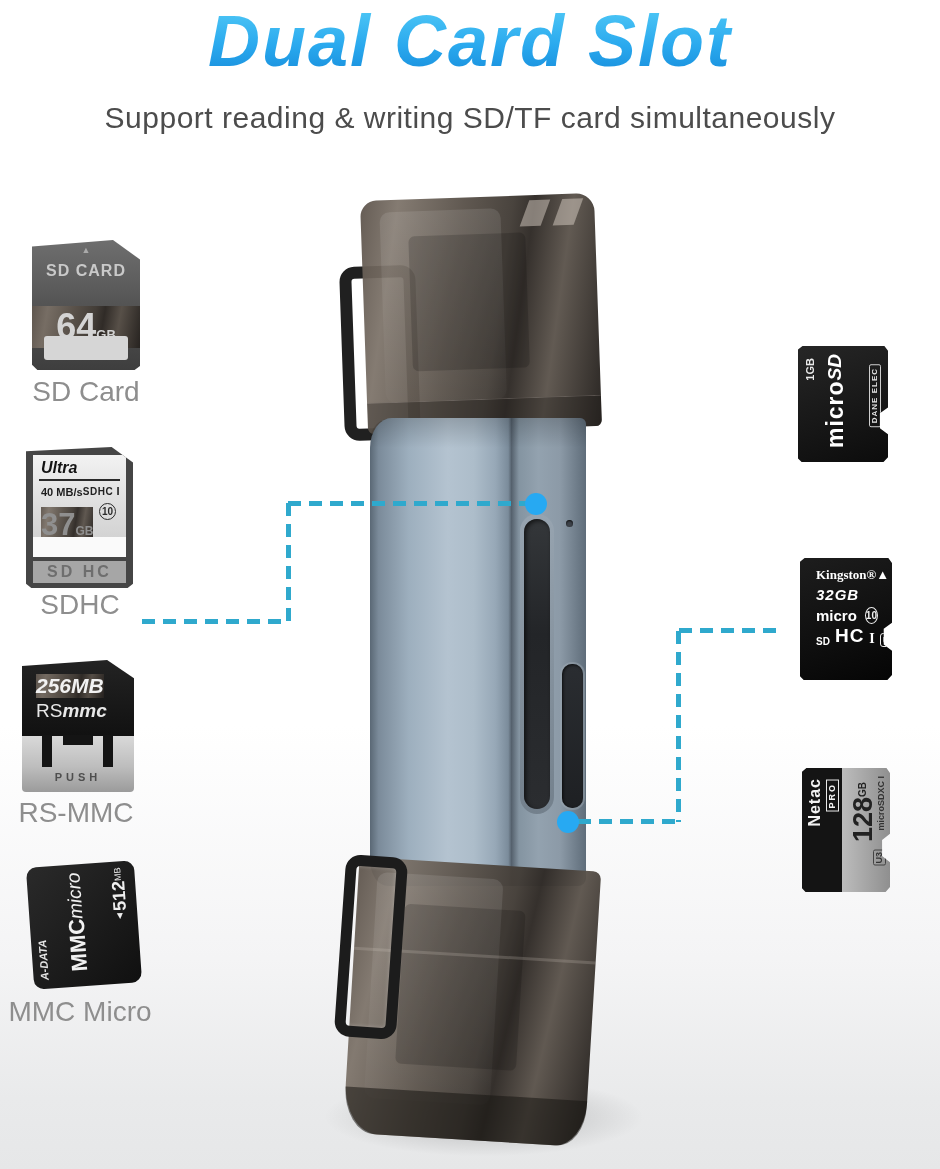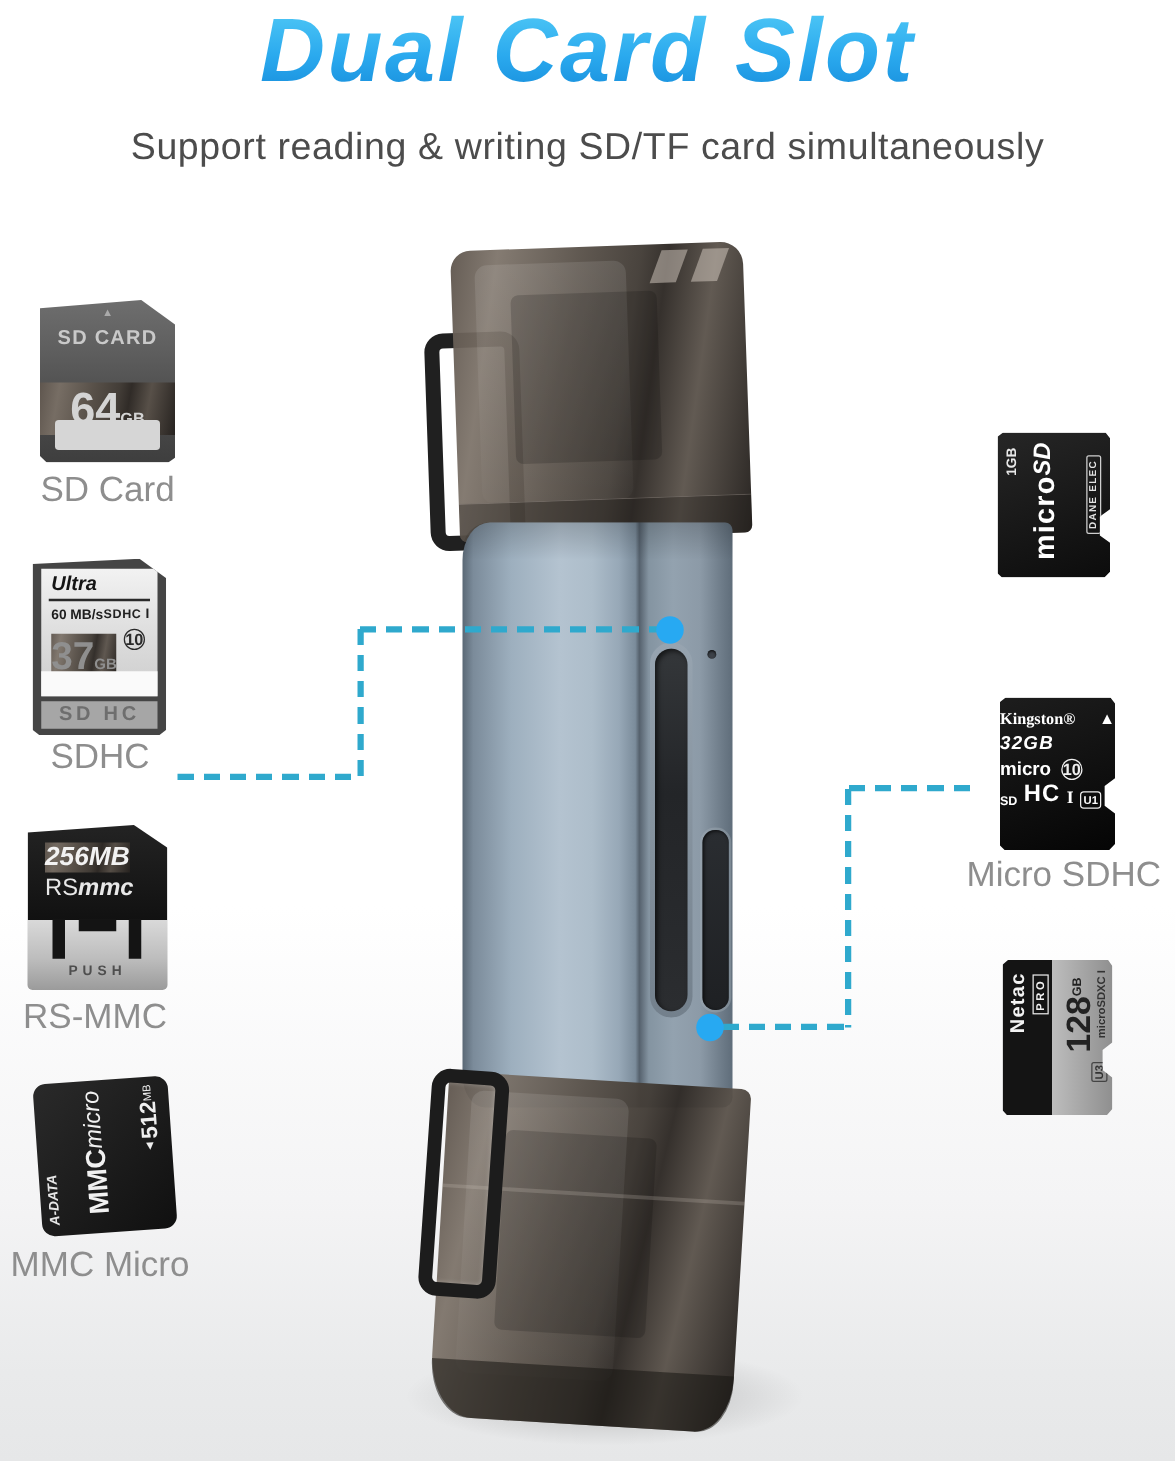--- a/index.html
+++ b/index.html
@@ -31,21 +31,21 @@
   .sdhccard{position:absolute; left:26px; top:447px; width:107px; height:141px; background:#454545;
     clip-path:polygon(0 3%,80% 0,100% 11%,100% 97%,95% 100%,5% 100%,0 97%);
     display:flex; flex-direction:column; padding:8px 7px 5px; box-sizing:border-box;}
   .sdhccard .silver{flex:1; position:relative; background:linear-gradient(180deg,#f2f2f2 0%,#dcdcdc 55%,#cccccc 100%);}
   .sdhccard .ultra{position:absolute; top:4px; left:8px; font-size:16px; font-weight:bold; font-style:italic; color:#141414;}
   .sdhccard .uline{position:absolute; top:24px; left:6px; right:6px; height:2px; background:#2a2a2a;}
   .sdhccard .speed{position:absolute; top:31px; left:8px; font-size:11px; font-weight:bold; color:#1d1d1d;}
   .sdhccard .logo{position:absolute; top:30px; right:6px; font-size:10px; font-weight:bold; color:#222; letter-spacing:0.5px;}
   .sdhccard .uhs{font-size:11px;}
   .badge10{display:inline-flex; width:15px; height:15px; border:1.5px solid #2a2a2a; border-radius:50%;
-    align-items:center; justify-content:center; font-size:13px; font-weight:bold; color:#2a2a2a;}
+    align-items:center; justify-content:center; font-size:10px; font-weight:bold; color:#2a2a2a;}
   .sdhccard .c10{position:absolute; top:48px; right:10px;}
   .sdhccard .cap{position:absolute; top:52px; left:8px; color:#8f8f8f;}
   .sdhccard .cap .num{font-size:31px; font-weight:bold;}
   .sdhccard .cap .unit{font-size:12px; font-weight:bold;}
   .sdhccard .wstrip{position:absolute; bottom:0; left:0; right:0; height:20px; background:#fafafa;}
   .sdhccard .band{height:22px; margin-top:4px; background:#a6a6a6; text-align:center;
     font-size:16px; font-weight:bold; color:#6e6e6e; letter-spacing:3px; line-height:22px;}
   
   .rsmmc{position:absolute; left:22px; top:660px; width:112px; height:133px;}
   .rsmmc .black{position:relative; height:76px; background:linear-gradient(180deg,#232323,#111);
@@ -75,21 +75,21 @@
   .microsd{position:absolute; left:798px; top:346px; width:90px; height:116px;
     background:linear-gradient(160deg,#262626,#0c0c0c);}
   .microsd .capc{position:absolute; left:7px; top:12px; font-size:11px; font-weight:bold; color:#e9e9e9;}
   .microsd .logo{position:absolute; left:26px; top:8px; color:#fff;}
   .microsd .logo .micro{font-size:23px; font-weight:bold; letter-spacing:1px;}
   .microsd .logo .sd{font-size:19px; font-weight:bold; font-style:italic;}
   .microsd .maker{position:absolute; right:7px; top:18px; font-size:8px; font-weight:bold; color:#e2e2e2;
     border:1px solid #cfcfcf; border-radius:2px; padding:3px 1px; letter-spacing:1px;}
   
   .microsdhc{position:absolute; left:800px; top:558px; width:92px; height:122px;
-    background:linear-gradient(160deg,#1d1d1d,#050505); padding:9px 0; box-sizing:border-box; color:#fff;}
+    background:linear-gradient(160deg,#1d1d1d,#050505); padding:9px 16px; box-sizing:border-box; color:#fff;}
   .microsdhc .r1{font-family:"Liberation Serif", serif; font-size:13px; font-weight:bold; display:flex; justify-content:space-between;}
   .microsdhc .r2{font-size:15px; font-weight:bold; font-style:italic; margin-top:3px; letter-spacing:1px;}
   .microsdhc .r3{display:flex; align-items:center; gap:8px; margin-top:4px;}
   .microsdhc .micro{font-size:15px; font-weight:bold;}
   .microsdhc .badge10w{border-color:#eee; color:#eee;}
   .microsdhc .r4{display:flex; align-items:flex-end; gap:5px; margin-top:1px;}
   .microsdhc .sd{font-size:10px; font-weight:bold;}
   .microsdhc .hc{font-size:19px; font-weight:bold; letter-spacing:1px;}
   .microsdhc .uhs{font-family:"Liberation Serif", serif; font-size:14px; font-weight:bold;}
   .microsdhc .u1{font-size:9px; font-weight:bold; border:1px solid #eee; border-radius:3px; padding:1px 2px;}
@@ -164,21 +164,21 @@
       <span class="num">64</span><span class="unit">GB</span>
     </div>
     <div class="strip"></div>
   </div>
   <div class="cardlabel" style="left:0; top:376px; width:172px;">SD Card</div>
 
   <div class="sdhccard">
     <div class="silver">
       <div class="ultra">Ultra</div>
       <div class="uline"></div>
-      <div class="speed">60 MB/s</div>
+      <div class="speed">40 MB/s</div>
       <div class="logo"><span>SDHC</span> <span class="uhs">I</span></div>
       <div class="c10 badge10">10</div>
       <div class="cap">
         <span class="num">37</span><span class="unit">GB</span>
       </div>
       <div class="wstrip"></div>
     </div>
     <div class="band">SD HC</div>
   </div>
   <div class="cardlabel" style="left:0; top:589px; width:160px;">SDHC</div>
@@ -220,21 +220,20 @@
         <span class="micro">micro</span>
         <span class="badge10 badge10w">10</span>
       </div>
     <div class="r4">
       <span class="sd">SD</span>
       <span class="hc">HC</span>
       <span class="uhs">I</span>
       <span class="u1">U1</span>
     </div>
   </div>
-  <div class="cardlabel" style="left:768px; top:684px; width:166px;">Micro SDHC</div>
 
   <div class="microsdxc microshape">
     <div class="brand vtext">Netac</div>
     <div class="tier vtext">PRO</div>
     <div class="capc vtext"><span class="num">128</span><span class="unit">GB</span></div>
     <div class="logo vtext"><span>microSDXC</span> <span>I</span></div>
     <div class="u3 vtext">U3</div>
   </div>
 
   <div class="shadow"></div>

